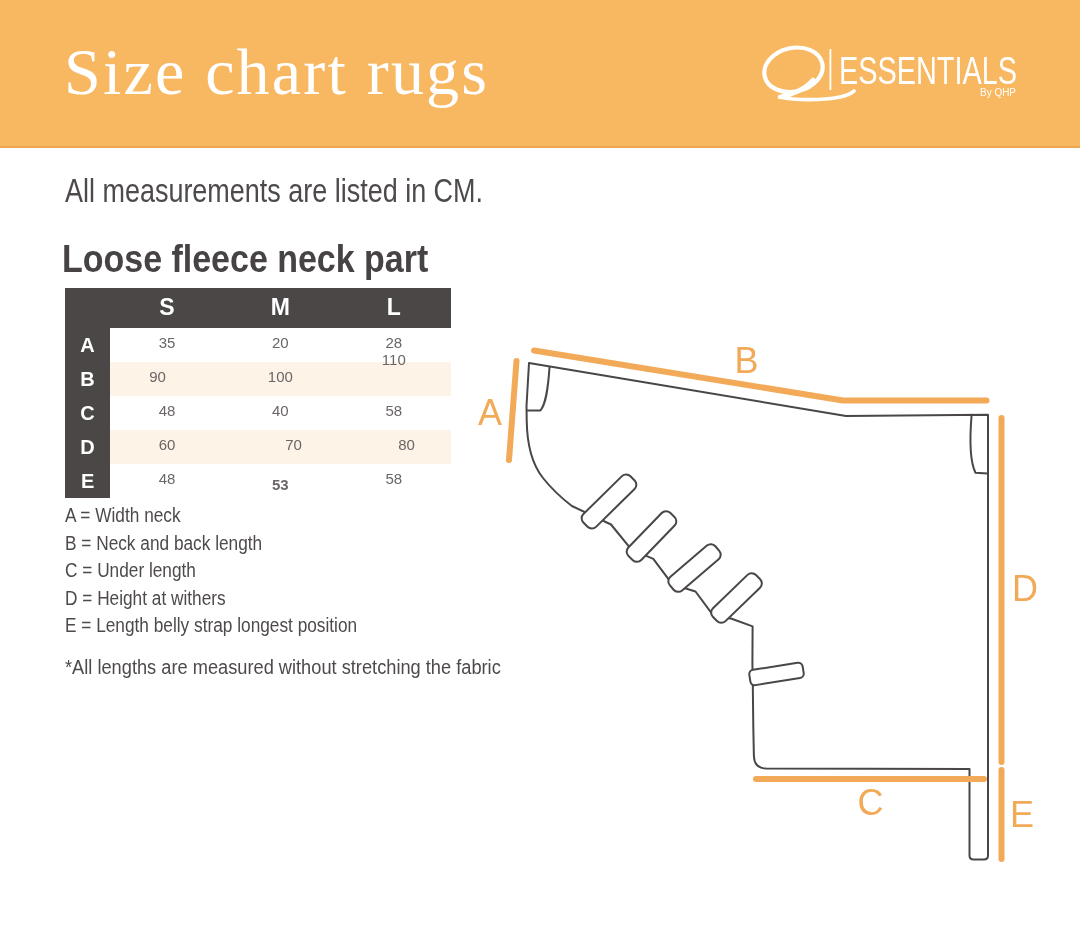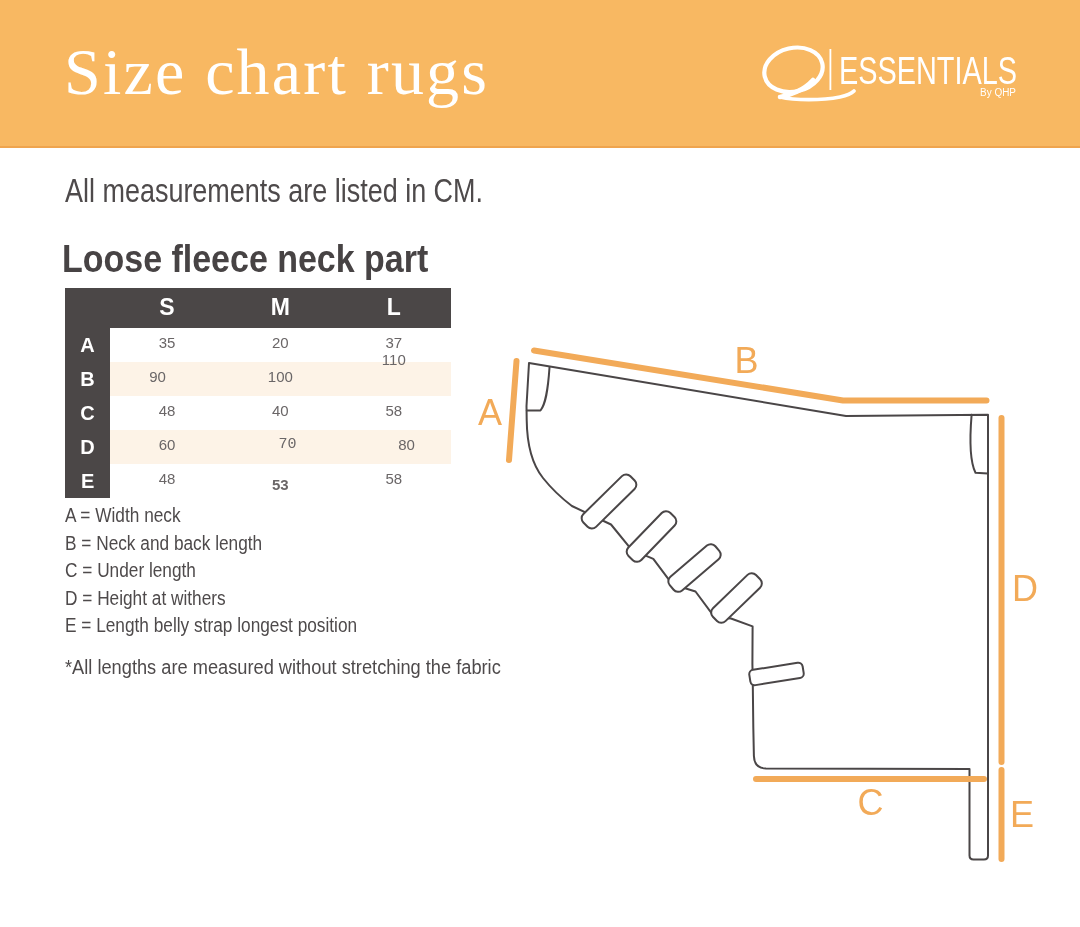--- a/index.html
+++ b/index.html
@@ -138,31 +138,31 @@
   <div class="abs" style="left:0;top:80.5px;width:45.4px;text-align:center;font-size:20px;font-weight:bold;color:#fff;">B</div>
 
   <div class="abs" style="left:0;top:114.5px;width:45.4px;text-align:center;font-size:20px;font-weight:bold;color:#fff;">C</div>
 
   <div class="abs" style="left:0;top:148.5px;width:45.4px;text-align:center;font-size:20px;font-weight:bold;color:#fff;">D</div>
 
   <div class="abs" style="left:0;top:182.5px;width:45.4px;text-align:center;font-size:20px;font-weight:bold;color:#fff;">E</div>
 
   <div class="abs num" style="top:46.5px;left:45.4px;">35</div>
   <div class="abs num" style="top:46.5px;left:158.8px;">20</div>
-  <div class="abs num" style="top:46.5px;left:272.2px;">37</div>
+  <div class="abs num" style="top:46.5px;left:272.2px;">28</div>
 
   <div class="abs num" style="top:80.5px;left:36px;">90</div>
   <div class="abs num" style="top:80.5px;left:158.8px;">100</div>
   <div class="abs num" style="top:63px;left:272.2px;">110</div>
 
   <div class="abs num" style="top:114.5px;left:45.4px;">48</div>
   <div class="abs num" style="top:114.5px;left:158.8px;">40</div>
   <div class="abs num" style="top:114.5px;left:272.2px;">58</div>
 
   <div class="abs num" style="top:148.5px;left:45.4px;">60</div>
-  <div class="abs num" style="top:148.5px;left:166px;font-family:Liberation Mono, monospace;">70</div>
+  <div class="abs num" style="top:148.5px;left:172px;">70</div>
   <div class="abs num" style="top:148.5px;left:285px;">80</div>
 
   <div class="abs num" style="top:182.5px;left:45.4px;">48</div>
   <div class="abs num" style="top:188px;left:158.8px;font-weight:bold;">53</div>
   <div class="abs num" style="top:182.5px;left:272.2px;">58</div>
 </div>
 <style>.num{width:113.4px;text-align:center;font-size:15px;color:#6a6667;}</style>
 
 </body></html>

